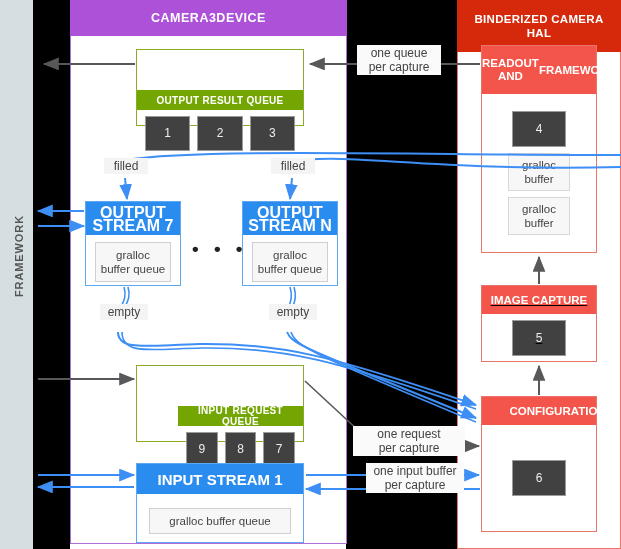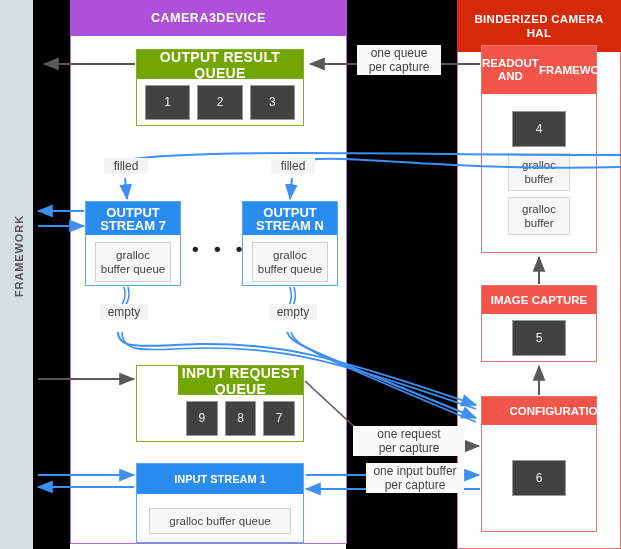--- a/index.html
+++ b/index.html
@@ -35,28 +35,28 @@
 
   
   .gbox{position:absolute;box-sizing:border-box;background:#fff;}
   .gbox .ghead{box-sizing:border-box;width:100%;display:flex;align-items:center;
                justify-content:center;color:#fff;font-weight:bold;text-align:center;}
   .gbox .gbody{box-sizing:border-box;width:100%;display:flex;align-items:center;
                justify-content:center;}
 
   
   .queue{border:1px solid #8aaa2a;}
-  .queue .ghead{background:#74a603;font-size:14px;height:29px;letter-spacing:.3px;}
+  .queue .ghead{background:#74a603;font-size:10px;height:20px;letter-spacing:.3px;margin-top:40px;}
   .queue .gbody{height:46px;gap:7px;padding:0 8px;justify-content:center;}
   .slot{width:45px;height:33px;background:#414141;border:1px solid #9a9a9a;
         color:#eee;font-size:12px;display:flex;align-items:center;justify-content:center;}
 
   
   .stream{border:1px solid #5ea8f2;}
-  .stream .ghead{background:#2b8cf0;font-size:13px;line-height:13px;}
+  .stream .ghead{background:#2b8cf0;font-size:16px;line-height:13px;}
   .stream .gbody{padding:7px 9px;}
   .inner-buf{width:100%;border:1px solid #cfcfcf;background:#f7f7f7;color:#444;
              font-size:11.5px;line-height:14px;text-align:center;padding:5px 2px;
              box-sizing:border-box;}
 
   
   .hbox{border:1px solid #e8756a;}
   .hbox .ghead{background:#f4554a;font-size:11.5px;line-height:13px;}
   .hbox .gbody{flex-direction:column;gap:6px;padding:8px 0;}
   .hslot{width:52px;height:34px;background:#414141;border:1px solid #9a9a9a;
@@ -128,21 +128,21 @@
   <div class="gbox queue" style="left:136px;top:365px;width:168px;height:77px;padding-left:41px;">
     <div class="ghead">INPUT REQUEST QUEUE</div>
     <div class="gbody">
       <div class="slot">9</div>
       <div class="slot">8</div>
       <div class="slot">7</div>
     </div>
   </div>
 
   <div class="gbox stream" style="left:136px;top:463px;width:168px;height:80px;">
-    <div class="ghead" style="height:30px;font-size:11px;">INPUT STREAM 1</div>
+    <div class="ghead" style="height:30px;font-size:15px;">INPUT STREAM 1</div>
     <div class="gbody" style="padding:14px 12px;">
       <div class="inner-buf">gralloc buffer queue</div>
     </div>
   </div>
 
   <div id="hal-col"></div>
   <div id="hal-header">
     <div>
       <span>BINDERIZED CAMERA</span><br>
       <span>HAL</span>
@@ -160,21 +160,21 @@
         <div>gralloc</div>
         <div>buffer</div>
       </div>
       <div class="gbuf">
         <div>gralloc</div>
         <div>buffer</div>
       </div>
     </div>
   </div>
 
-  <div class="gbox hbox" style="left:481px;top:285px;width:116px;height:77px;">
+  <div class="gbox hbox" style="left:481px;top:285px;width:116px;height:77px;text-decoration:underline;">
     <div class="ghead" style="height:28px;">IMAGE CAPTURE</div>
     <div class="gbody" style="height:47px;flex-direction:row;">
       <div class="hslot">5</div>
     </div>
   </div>
 
   <div class="gbox hbox" style="left:481px;top:396px;width:116px;height:136px;">
     <div class="ghead" style="height:28px;padding-left:37px;">CONFIGURATION</div>
     <div class="gbody" style="height:106px;flex-direction:row;">
       <div class="hslot">6</div>

